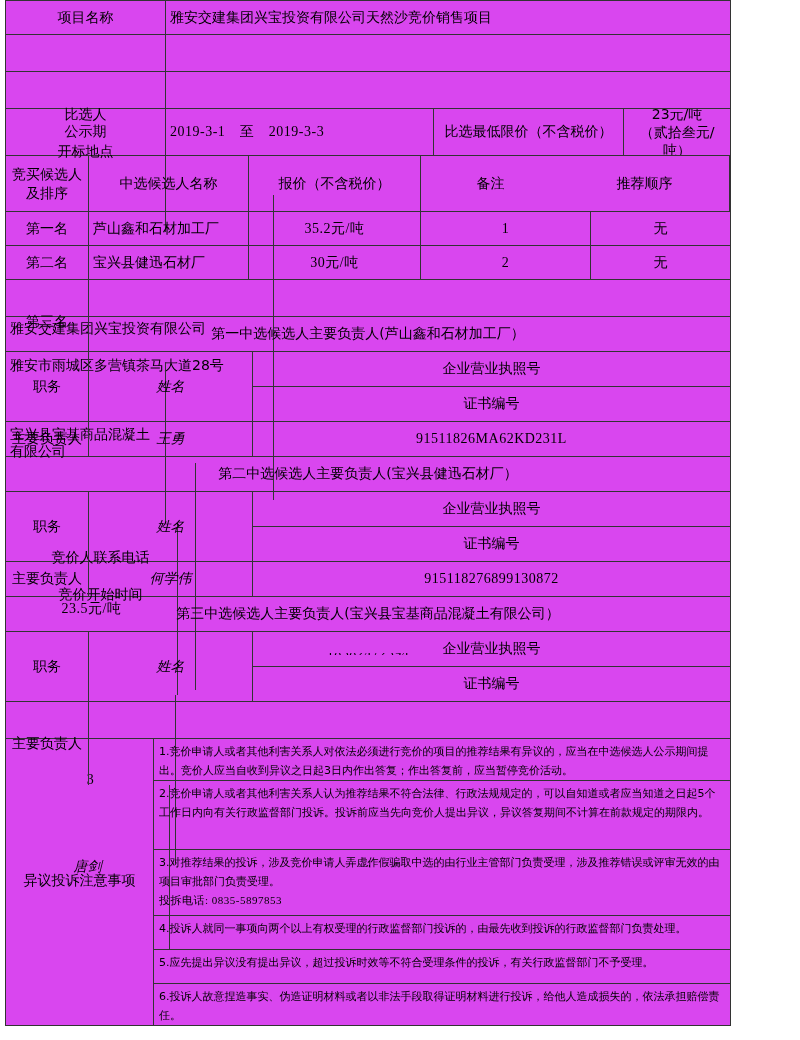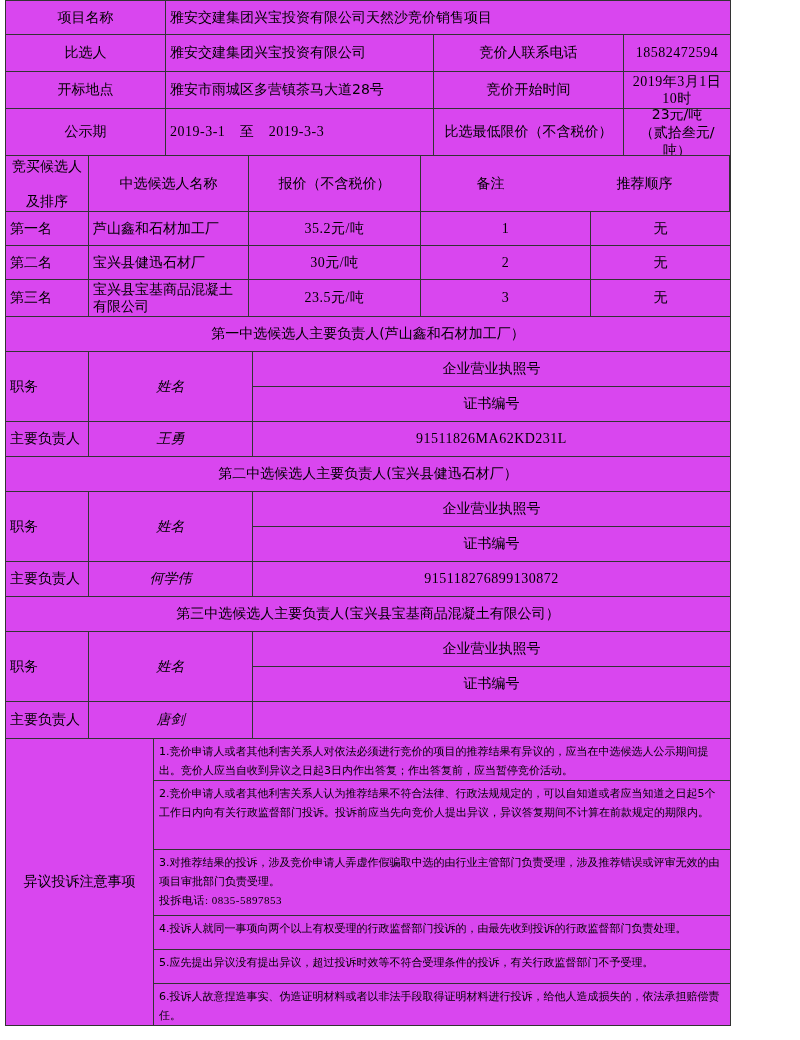--- a/index.html
+++ b/index.html
@@ -44,26 +44,26 @@
     padding:3px 5px 0 5px;
     font-size:11px;
     line-height:19px;
     text-align:left;
     overflow:hidden;
   }
   .note.last { border-bottom:none; }
   
   .w160{width:160px;flex:0 0 160px;} .w268{width:268px;flex:0 0 268px;}
   .w190{width:190px;flex:0 0 190px;}
-  .w83{width:83px;flex:0 0 83px;justify-content:space-between;}  .w160b{width:160px;flex:0 0 160px;}
+  .w83{width:83px;flex:0 0 83px;}  .w160b{width:160px;flex:0 0 160px;}
   .w172{width:172px;flex:0 0 172px;} .w170{width:170px;flex:0 0 170px;}
   .w164{width:164px;flex:0 0 164px;font-style:italic;}
-  .w148{width:148px;flex:0 0 148px;}
+  .w148{width:148px;flex:0 0 148px;font-family:Liberation Mono, monospace;}
   
-  .h34{height:34px;} .h37{height:37px;} .h47{height:47px;} .h56{height:56px;}
+  .h34{height:34px;} .h37{height:37px;flex-direction:column;} .h47{height:47px;} .h56{height:56px;}
   .h35{height:35px;} .h70{height:70px;} .h286{height:286px;}
 </style>
 </head>
 <body>
 
 <div class="tbl">
 
   <div class="r h34">
     <div class="c w160">项目名称</div>
     <div class="c lft grow end">雅安交建集团兴宝投资有限公司天然沙竞价销售项目</div>
@@ -73,21 +73,20 @@
     <div class="c w160">比选人</div>
     <div class="c lft w268">雅安交建集团兴宝投资有限公司</div>
     <div class="c w190">竞价人联系电话</div>
     <div class="c num grow end">18582472594</div>
   </div>
 
   <div class="r h37">
     <div class="c w160">开标地点</div>
     <div class="c lft w268">雅安市雨城区多营镇茶马大道28号</div>
     <div class="c w190">竞价开始时间</div>
-    <div class="c num grow end">2019年3月1日10时</div>
   </div>
 
   <div class="r h47">
     <div class="c w160">公示期</div>
     <div class="c lft num w268">2019-3-1　至　2019-3-3</div>
     <div class="c w190">比选最低限价（不含税价）</div>
     <div class="c twoline grow end">
       <div>23元/吨</div>
       <div>（贰拾叁元/吨）</div>
     </div>

